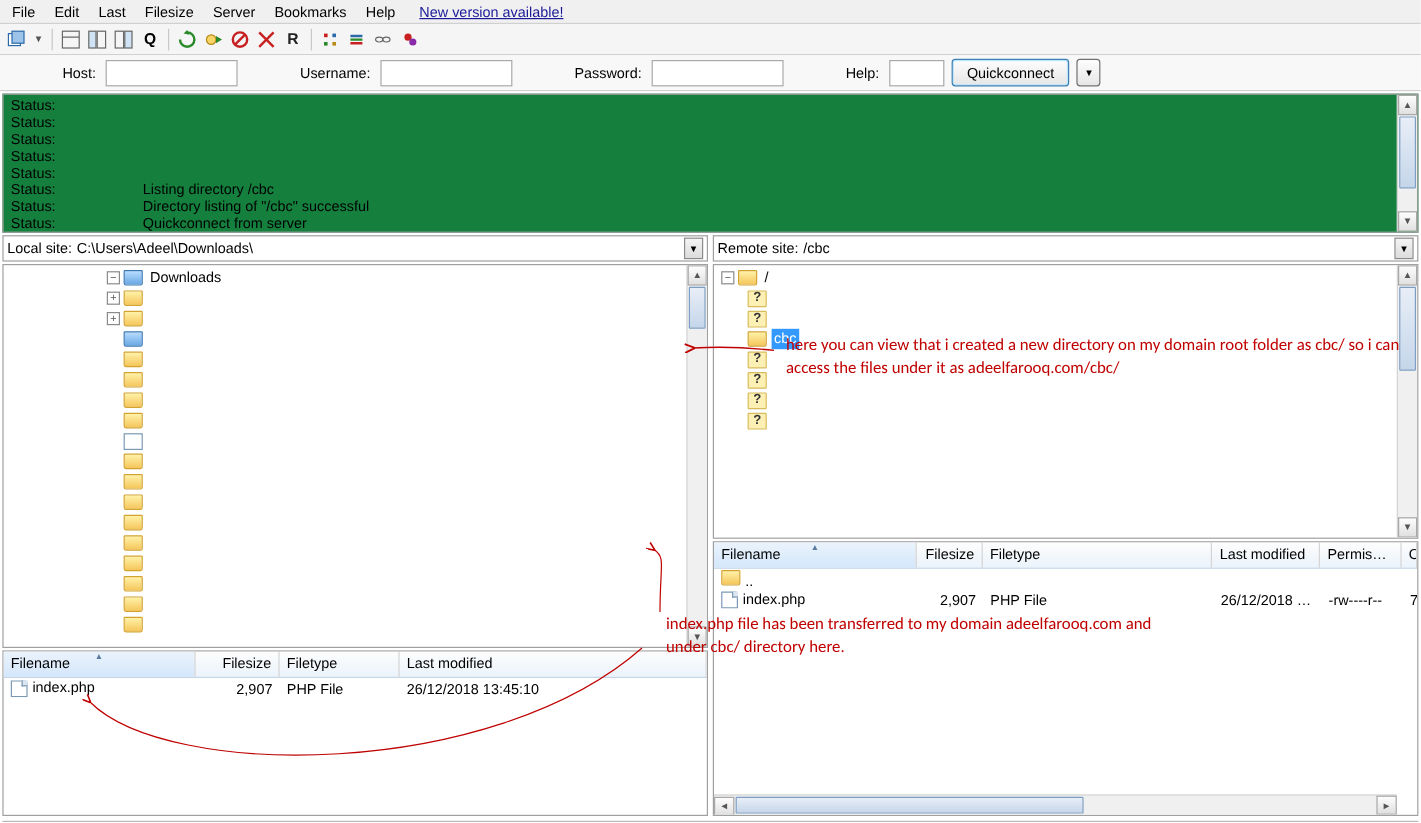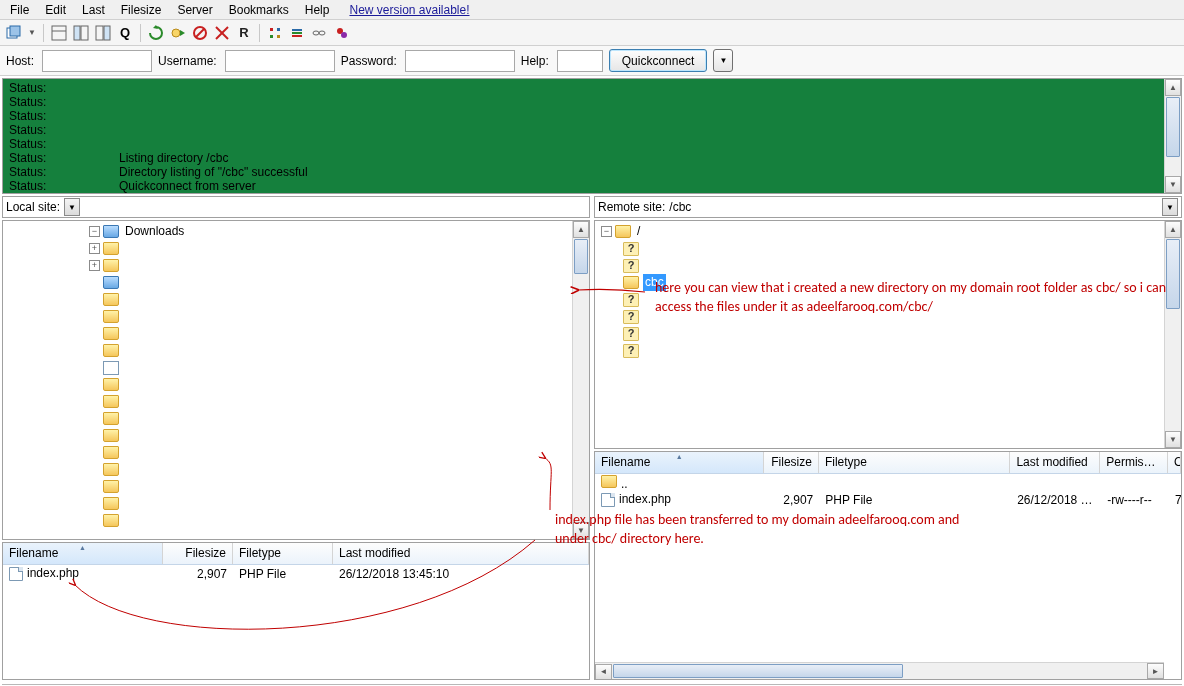--- a/index.html
+++ b/index.html
@@ -10,21 +10,21 @@
 .menubar .item { padding: 2px 8px; cursor: default; }
 .menubar .new-version { color: #1a1a99; text-decoration: underline; margin-left: 4px; }
 
 
 .toolbar { height: 26px; display: flex; align-items: center; padding: 2px 4px; gap: 2px; background: #f5f5f5; border-bottom: 1px solid #d0d0d0; }
 .tb-btn { width: 20px; height: 20px; display: inline-flex; align-items: center; justify-content: center; border: 1px solid transparent; border-radius: 2px; }
 .tb-sep { width: 1px; height: 18px; background: #c8c8c8; margin: 0 3px; }
 
 
 .connectbar { height: 30px; display: flex; align-items: center; gap: 6px; padding: 3px 6px; border-bottom: 1px solid #d0d0d0; background: #f8f8f8; }
-.connectbar label { margin-right: 2px; }
+.connectbar label { margin-right: 2px; margin-left: 46px; }
 .connectbar input { height: 22px; border: 1px solid #a8a8a8; padding: 0 4px; background: #fff; }
 .quickconnect { height: 23px; padding: 0 12px; background: linear-gradient(#fdfdfd,#e6e6e6); border: 1px solid #3c7fb1; border-radius: 3px; box-shadow: inset 0 0 0 1px #bee6fd; color: #000; }
 .dropdown-btn { height: 23px; width: 20px; background: linear-gradient(#fdfdfd,#e6e6e6); border: 1px solid #707070; border-radius: 3px; display:inline-flex;align-items:center;justify-content:center; }
 
 
 .logpane { height: 116px; border: 1px solid #a0a0a0; margin: 2px; position: relative; overflow: hidden; background:#15803d;}
 .logpane .logbody { padding: 2px 6px; line-height: 14px; height:100%; overflow:hidden;}
 .logline { white-space: nowrap; }
 .log-label { display:inline-block; width: 110px; }
 
@@ -204,20 +204,21 @@
     <div class="thumb" style="top:18px;height:60px;"></div>
     <div class="arrow" style="position:absolute;bottom:0;left:0;right:0;">▼</div>
   </div>
 </div>
 
 <div class="mainsplit">
 
   <div class="pane local">
     <div class="sitebar">
       <span>Local site:</span>
+      <input value="C:\Users\Adeel\Downloads\" style="">
       <span class="combo-arrow">▼</span>
     </div>
     <div class="treepane">
       <div class="tree">
         <div class="tree-row">
             <span class="tree-indent" style="width:80px"></span>
             <span class="expander">−</span>
             <span class="folder-icon" style="background:linear-gradient(#b8dcff,#68a8e4);border-color:#3a78b4;"></span>
             <span class="label">Downloads</span>
           </div>

